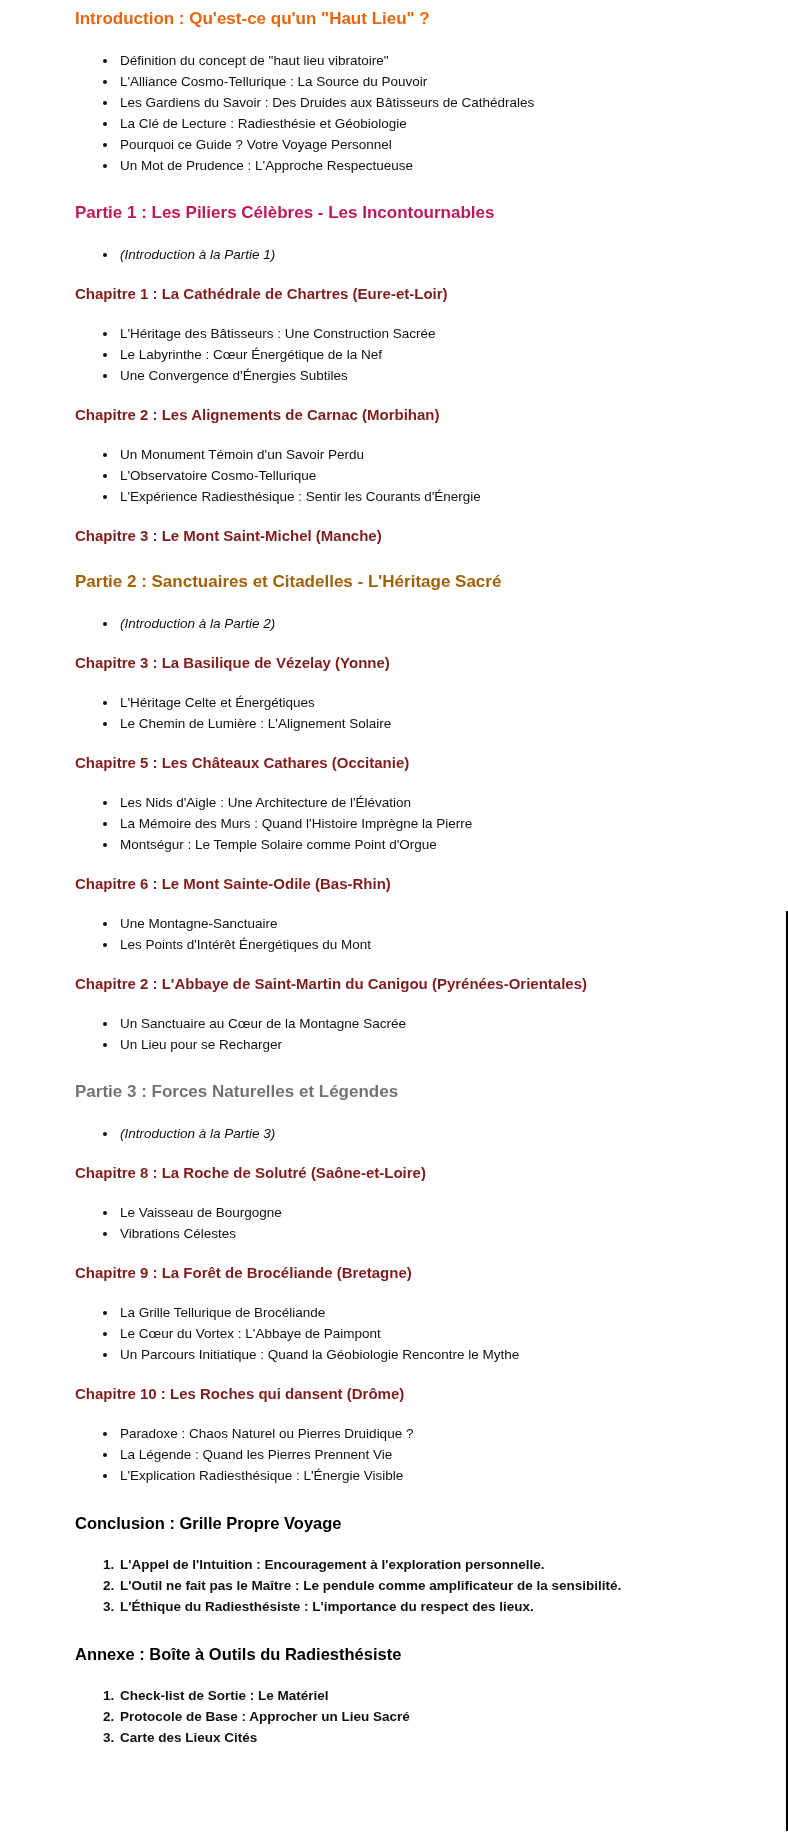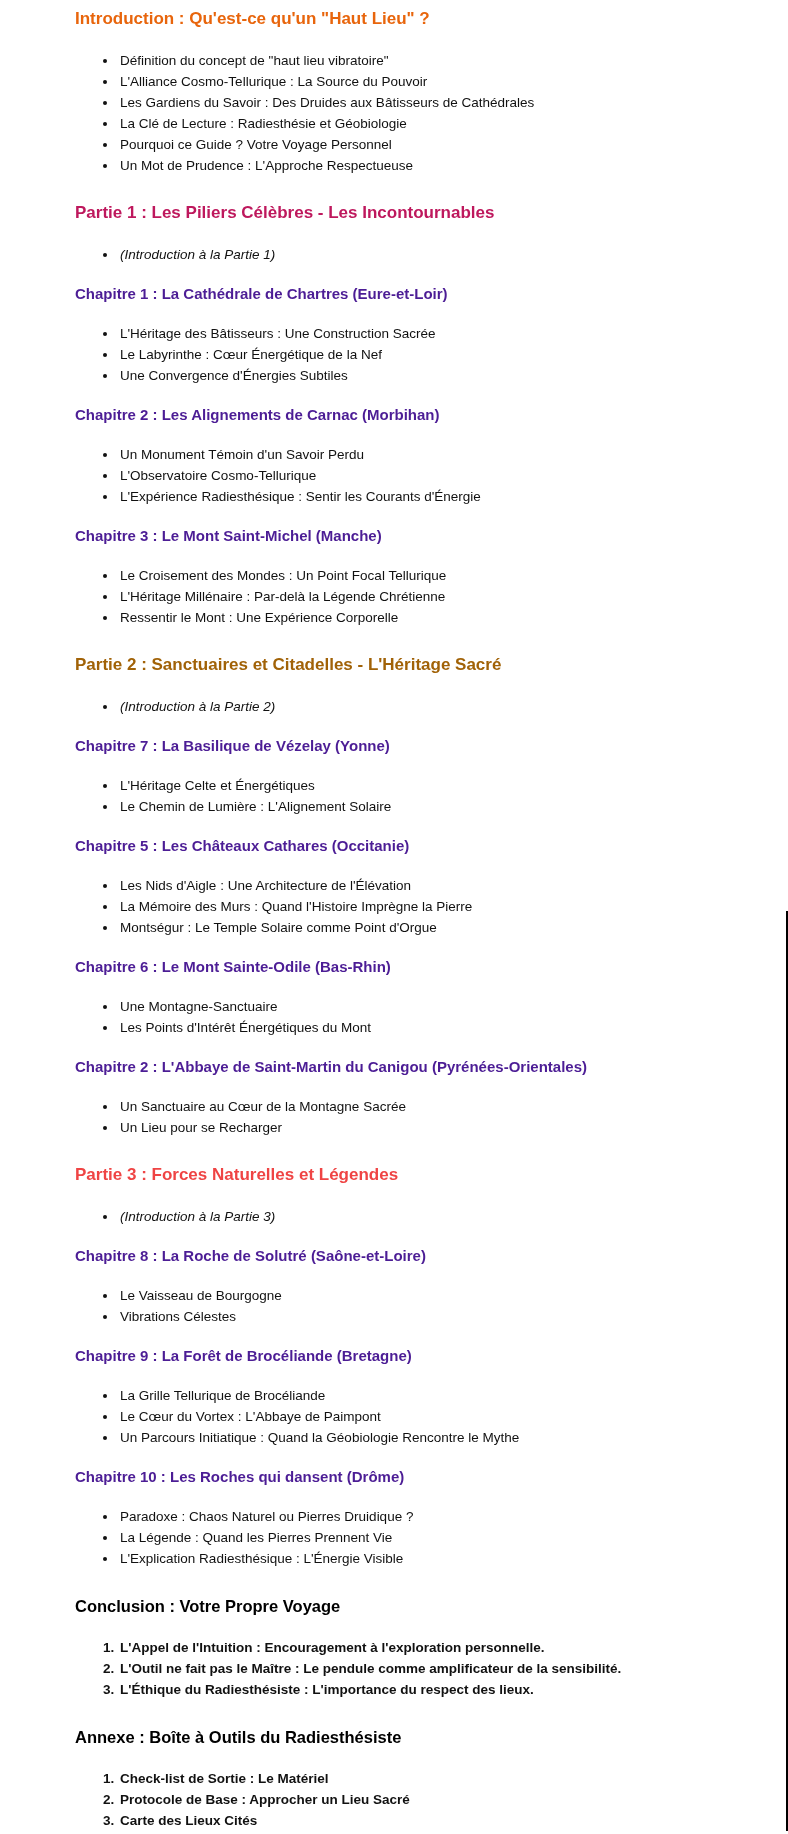--- a/index.html
+++ b/index.html
@@ -33,21 +33,21 @@
     line-height: 22px;
     font-weight: bold;
     margin: 26px 0 0 0;
     color: #000000;
   }
   h3.chapter {
     font-size: 15px;
     line-height: 19px;
     font-weight: bold;
     margin: 19px 0 0 0;
-    color: #4c1d95;
+    color: #7f1d1d;
   }
   ul.toc-list, ol.toc-list {
     margin: 20px 0 0 0;
     padding: 0 0 0 43px;
   }
   ul.toc-list { list-style-type: disc; }
   ol.toc-list { list-style-type: decimal; font-weight: bold; }
   li.toc-item {
     font-size: 13.5px;
     line-height: 21px;
@@ -89,72 +89,67 @@
       <li class="toc-item">Le Labyrinthe : Cœur Énergétique de la Nef</li>
       <li class="toc-item">Une Convergence d'Énergies Subtiles</li>
     </ul>
     <h3 class="chapter">Chapitre 2 : Les Alignements de Carnac (Morbihan)</h3>
     <ul class="toc-list">
       <li class="toc-item">Un Monument Témoin d'un Savoir Perdu</li>
       <li class="toc-item">L'Observatoire Cosmo-Tellurique</li>
       <li class="toc-item">L'Expérience Radiesthésique : Sentir les Courants d'Énergie</li>
     </ul>
     <h3 class="chapter">Chapitre 3 : Le Mont Saint-Michel (Manche)</h3>
-    <ul class="toc-list">
-      <li class="toc-item">Le Croisement des Mondes : Un Point Focal Tellurique</li>
-      <li class="toc-item">L'Héritage Millénaire : Par-delà la Légende Chrétienne</li>
-      <li class="toc-item">Ressentir le Mont : Une Expérience Corporelle</li>
-    </ul>
     <h2 class="part" style="color: #a16207;">Partie 2 : Sanctuaires et Citadelles - L'Héritage Sacré</h2>
     <ul class="toc-list">
       <li class="toc-item italic">(Introduction à la Partie 2)</li>
     </ul>
-    <h3 class="chapter">Chapitre 7 : La Basilique de Vézelay (Yonne)</h3>
+    <h3 class="chapter">Chapitre 3 : La Basilique de Vézelay (Yonne)</h3>
     <ul class="toc-list">
       <li class="toc-item">L'Héritage Celte et Énergétiques</li>
       <li class="toc-item">Le Chemin de Lumière : L'Alignement Solaire</li>
     </ul>
     <h3 class="chapter">Chapitre 5 : Les Châteaux Cathares (Occitanie)</h3>
     <ul class="toc-list">
       <li class="toc-item">Les Nids d'Aigle : Une Architecture de l'Élévation</li>
       <li class="toc-item">La Mémoire des Murs : Quand l'Histoire Imprègne la Pierre</li>
       <li class="toc-item">Montségur : Le Temple Solaire comme Point d'Orgue</li>
     </ul>
     <h3 class="chapter">Chapitre 6 : Le Mont Sainte-Odile (Bas-Rhin)</h3>
     <ul class="toc-list">
       <li class="toc-item">Une Montagne-Sanctuaire</li>
       <li class="toc-item">Les Points d'Intérêt Énergétiques du Mont</li>
     </ul>
     <h3 class="chapter">Chapitre 2 : L'Abbaye de Saint-Martin du Canigou (Pyrénées-Orientales)</h3>
     <ul class="toc-list">
       <li class="toc-item">Un Sanctuaire au Cœur de la Montagne Sacrée</li>
       <li class="toc-item">Un Lieu pour se Recharger</li>
     </ul>
-    <h2 class="part" style="color: #ef4444;">Partie 3 : Forces Naturelles et Légendes</h2>
+    <h2 class="part" style="color: #737373;">Partie 3 : Forces Naturelles et Légendes</h2>
     <ul class="toc-list">
       <li class="toc-item italic">(Introduction à la Partie 3)</li>
     </ul>
     <h3 class="chapter">Chapitre 8 : La Roche de Solutré (Saône-et-Loire)</h3>
     <ul class="toc-list">
       <li class="toc-item">Le Vaisseau de Bourgogne</li>
       <li class="toc-item">Vibrations Célestes</li>
     </ul>
     <h3 class="chapter">Chapitre 9 : La Forêt de Brocéliande (Bretagne)</h3>
     <ul class="toc-list">
       <li class="toc-item">La Grille Tellurique de Brocéliande</li>
       <li class="toc-item">Le Cœur du Vortex : L'Abbaye de Paimpont</li>
       <li class="toc-item">Un Parcours Initiatique : Quand la Géobiologie Rencontre le Mythe</li>
     </ul>
     <h3 class="chapter">Chapitre 10 : Les Roches qui dansent (Drôme)</h3>
     <ul class="toc-list">
       <li class="toc-item">Paradoxe : Chaos Naturel ou Pierres Druidique ?</li>
       <li class="toc-item">La Légende : Quand les Pierres Prennent Vie</li>
       <li class="toc-item">L'Explication Radiesthésique : L'Énergie Visible</li>
     </ul>
-    <h2 class="section">Conclusion : Votre Propre Voyage</h2>
+    <h2 class="section">Conclusion : Grille Propre Voyage</h2>
     <ol class="toc-list">
       <li class="toc-item">L'Appel de l'Intuition : Encouragement à l'exploration personnelle.</li>
       <li class="toc-item">L'Outil ne fait pas le Maître : Le pendule comme amplificateur de la sensibilité.</li>
       <li class="toc-item">L'Éthique du Radiesthésiste : L'importance du respect des lieux.</li>
     </ol>
     <h2 class="section">Annexe : Boîte à Outils du Radiesthésiste</h2>
     <ol class="toc-list">
       <li class="toc-item">Check-list de Sortie : Le Matériel</li>
       <li class="toc-item">Protocole de Base : Approcher un Lieu Sacré</li>
       <li class="toc-item">Carte des Lieux Cités</li>

